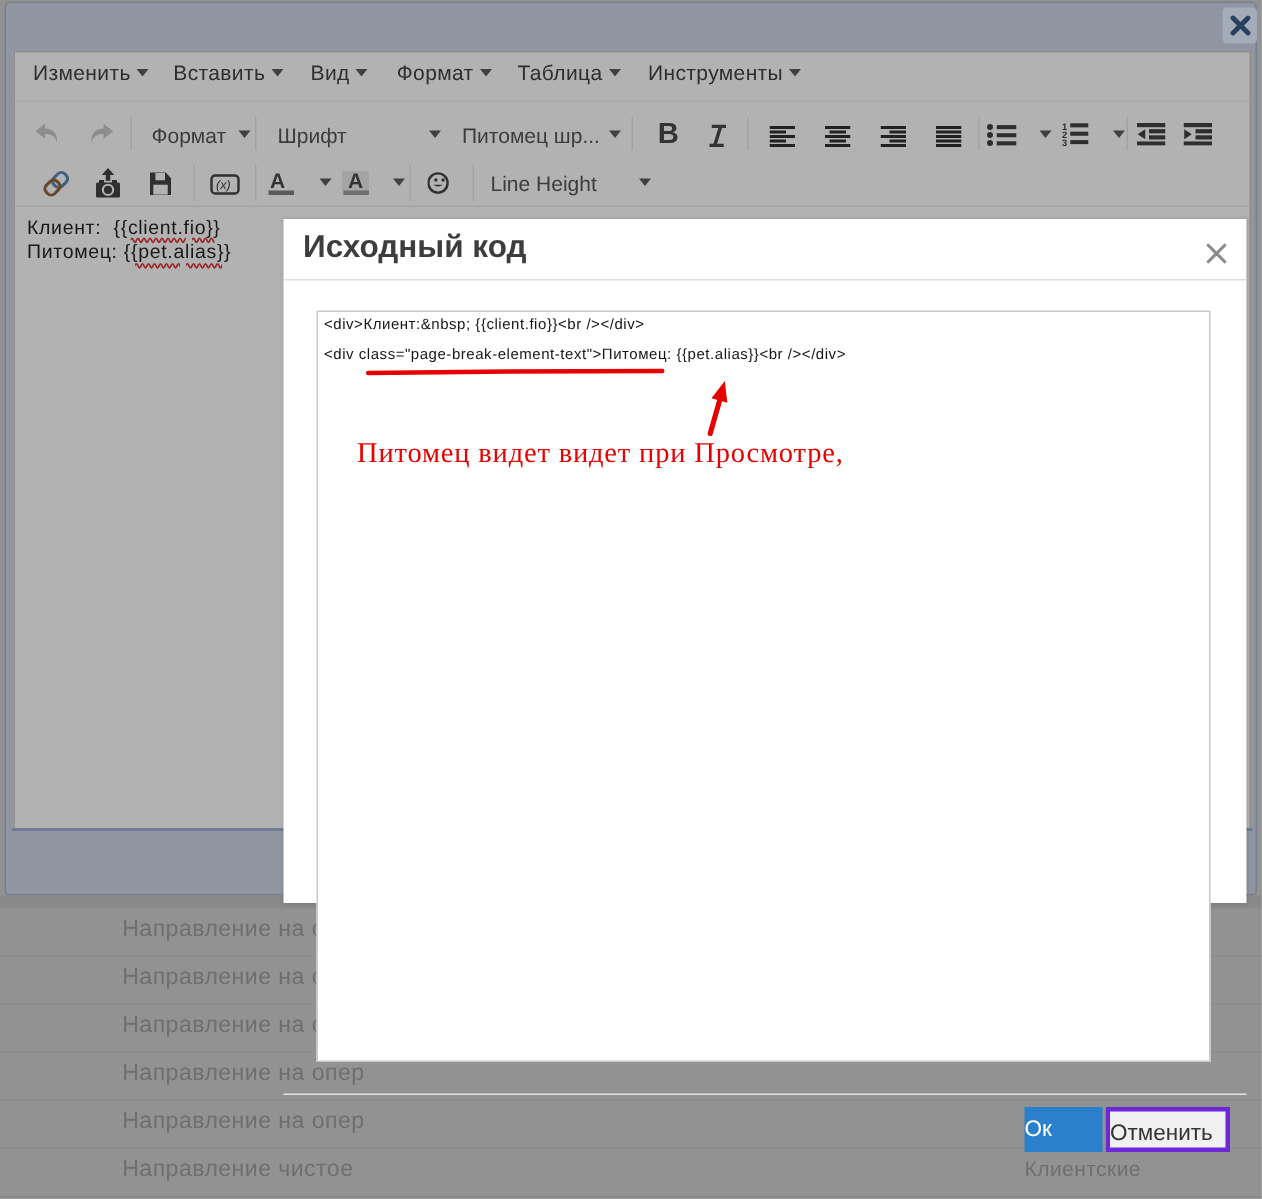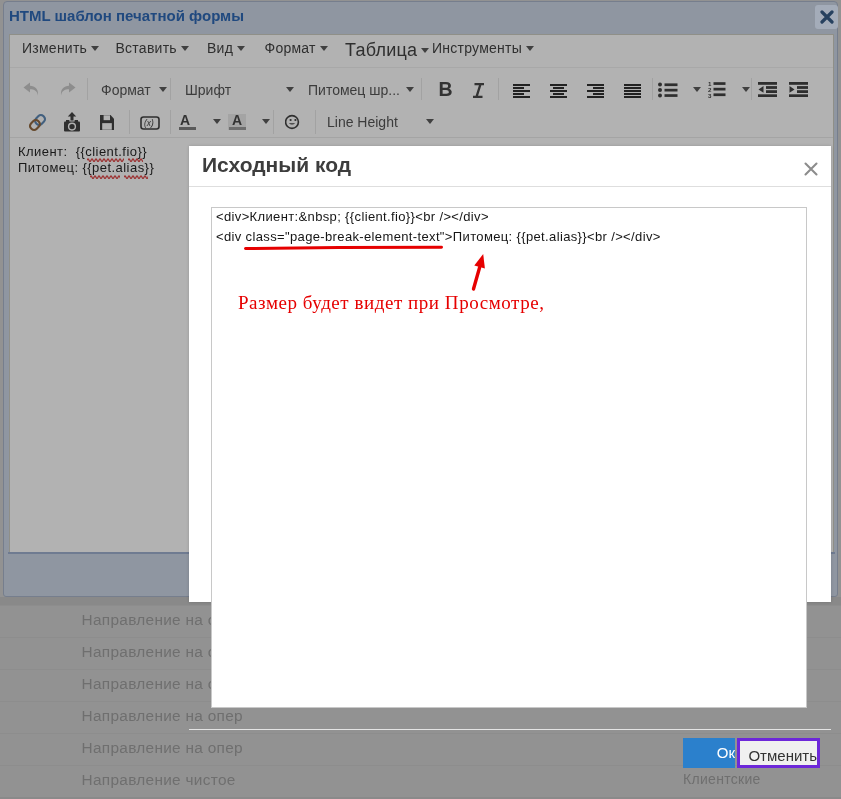--- a/index.html
+++ b/index.html
@@ -27,24 +27,24 @@
   .tlabel{position:absolute;font-size:14px;color:#3c3c3c;white-space:nowrap;}
   
   #edtext{position:absolute;left:14px;top:141.5px;font-size:13px;letter-spacing:0.45px;line-height:16.5px;color:#191919;}
   
   #modal{position:absolute;left:189px;top:146px;width:642px;height:456px;background:#ffffff;
          box-shadow:0 0 3px rgba(0,0,0,0.16);}
   #mtitle{position:absolute;left:13px;top:3.5px;font-size:21px;font-weight:bold;color:#3d3d3d;line-height:30px;}
   #mhead{position:absolute;left:0;top:0;width:642px;height:40px;border-bottom:1px solid #dedede;}
   #tarea{position:absolute;left:22px;top:61px;width:596px;height:501px;border:1px solid #c8c8c8;
          box-sizing:border-box;background:#fff;}
-  #code{position:absolute;left:4px;top:-1px;font-size:13px;letter-spacing:0.36px;line-height:19.6px;color:#161616;white-space:nowrap;}
+  #code{position:absolute;left:4px;top:-1px;font-size:10px;letter-spacing:0.36px;line-height:19.6px;color:#161616;white-space:nowrap;}
   .redtxt{position:absolute;font-family:"Liberation Serif", serif;font-size:19px;letter-spacing:0.55px;color:#e60000;white-space:nowrap;line-height:20px;}
   #mfootline{position:absolute;left:0;top:583px;width:642px;height:1px;background:#e4e4e4;}
-  .btn{position:absolute;top:592px;height:30px;box-sizing:border-box;font-size:15px;text-align:right;line-height:30px;}
+  .btn{position:absolute;top:592px;height:30px;box-sizing:border-box;font-size:15px;text-align:left;line-height:30px;}
   #btnok{left:494px;width:52px;background:#2b80cc;color:#fff;}
   #btncancel{left:548px;width:83px;background:#f0f0f0;color:#333;border:3px solid #6d28d9;}
 </style>
 </head>
 <body>
 
   <div id="bgstrip" class="abs" style="left:0;top:597px;width:841px;height:9px;background:#898989;"></div>
   <div class="bgrow" style="top:605px;">
     <span class="c1">Направление на опер</span>
   </div>
@@ -60,35 +60,34 @@
   <div class="bgrow" style="top:733px;">
     <span class="c1">Направление на опер</span>
   </div>
   <div class="bgrow" style="top:765px;">
     <span class="c1">Направление чистое</span>
     <span class="c2">Клиентские</span>
   </div>
   <div class="abs" style="left:0;top:797px;width:841px;height:2px;background:#8a8a8a;"></div>
 
   <div id="dlg">
-    <div id="dlgtitle">HTML шаблон печатной формы</div>
     <div id="dlgclose"></div>
     <svg class="abs" style="left:816px;top:8px;" width="14" height="14" viewBox="0 0 14 14">
       <path d="M2,2 L12,12 M12,2 L2,12" stroke="#27415f" stroke-width="3.2" stroke-linecap="round"></path>
     </svg>
     <div id="panel"></div>
     <div class="abs" style="left:6px;top:65px;width:823px;height:1px;background:#a8a8a8;"></div>
     <div class="abs" style="left:6px;top:134.5px;width:823px;height:1px;background:#a4a4a4;"></div>
     <div class="abs" style="left:4px;top:550px;width:827px;height:1.5px;background:#6f7b91;"></div>
 
     <div class="menuitem" style="left:18px;top:38px;">Изменить<span class="caret"></span></div>
     <div class="menuitem" style="left:111.5px;top:38px;">Вставить<span class="caret"></span></div>
     <div class="menuitem" style="left:203px;top:38px;">Вид<span class="caret"></span></div>
     <div class="menuitem" style="left:260.5px;top:38px;">Формат<span class="caret"></span></div>
-    <div class="menuitem" style="left:341px;top:38px;font-size:18px;text-align:center;">Таблица<span class="caret"></span></div>
+    <div class="menuitem" style="left:341px;top:38px;font-size:14px;text-align:center;">Таблица<span class="caret"></span></div>
     <div class="menuitem" style="left:428px;top:38px;">Инструменты<span class="caret"></span></div>
 
     <svg class="abs" style="left:19px;top:80px;" width="16" height="14" viewBox="0 0 16 14">
       <path d="M7,0.5 L0.5,5.5 L7,10.5 L7,7.3 C11.5,7.3 14.2,9 15,13.5 C15.6,6.5 12,4 7,3.7 Z" fill="#8d8d8d"></path>
     </svg>
     <svg class="abs" style="left:56px;top:80px;" width="16" height="14" viewBox="0 0 16 14">
       <path d="M9,0.5 L15.5,5.5 L9,10.5 L9,7.3 C4.5,7.3 1.8,9 1,13.5 C0.4,6.5 4,4 9,3.7 Z" fill="#8d8d8d"></path>
     </svg>
     <div class="sep" style="left:83px;top:76px;height:22px;"></div>
     <div class="tlabel" style="left:97px;top:80px;">Формат</div>
@@ -227,21 +226,21 @@
 
   <div id="modal">
     <div id="mhead"></div>
     <div id="mtitle">Исходный код</div>
     <svg class="abs" style="left:615px;top:16px;" width="14" height="14" viewBox="0 0 14 14">
       <path d="M1.5,1.5 L12.5,12.5 M12.5,1.5 L1.5,12.5" stroke="#8c8c8c" stroke-width="2.1" stroke-linecap="round"></path>
     </svg>
     <div id="tarea">
       <div id="code">&lt;div&gt;Клиент:&amp;nbsp; {{client.fio}}&lt;br /&gt;&lt;/div&gt;<br>&lt;div class="page-break-element-text"&gt;Питомец: {{pet.alias}}&lt;br /&gt;&lt;/div&gt;</div>
     </div>
-    <div class="redtxt" style="left:49px;top:147px;">Размер будет видет при Просмотре,</div>
+    <div class="redtxt" style="left:49px;top:147px;">Питомец видет видет при Просмотре,</div>
     <svg class="abs" style="left:0;top:90px;" width="642" height="60" viewBox="0 0 642 60">
       <path d="M56.5,12.6 L150,11.6 L252.5,11.3" stroke="#e60000" stroke-width="3" fill="none" stroke-linecap="round"></path>
       <path d="M284.5,53 L290.6,31.5" stroke="#e60000" stroke-width="3.4" fill="none" stroke-linecap="round"></path>
       <polygon points="294.2,18 295.9,32.5 285.3,29.5" fill="#e60000"></polygon>
     </svg>
     <div id="mfootline"></div>
     <div id="btnok" class="btn">Ок</div>
     <div id="btncancel" class="btn">Отменить</div>
   </div>
 

